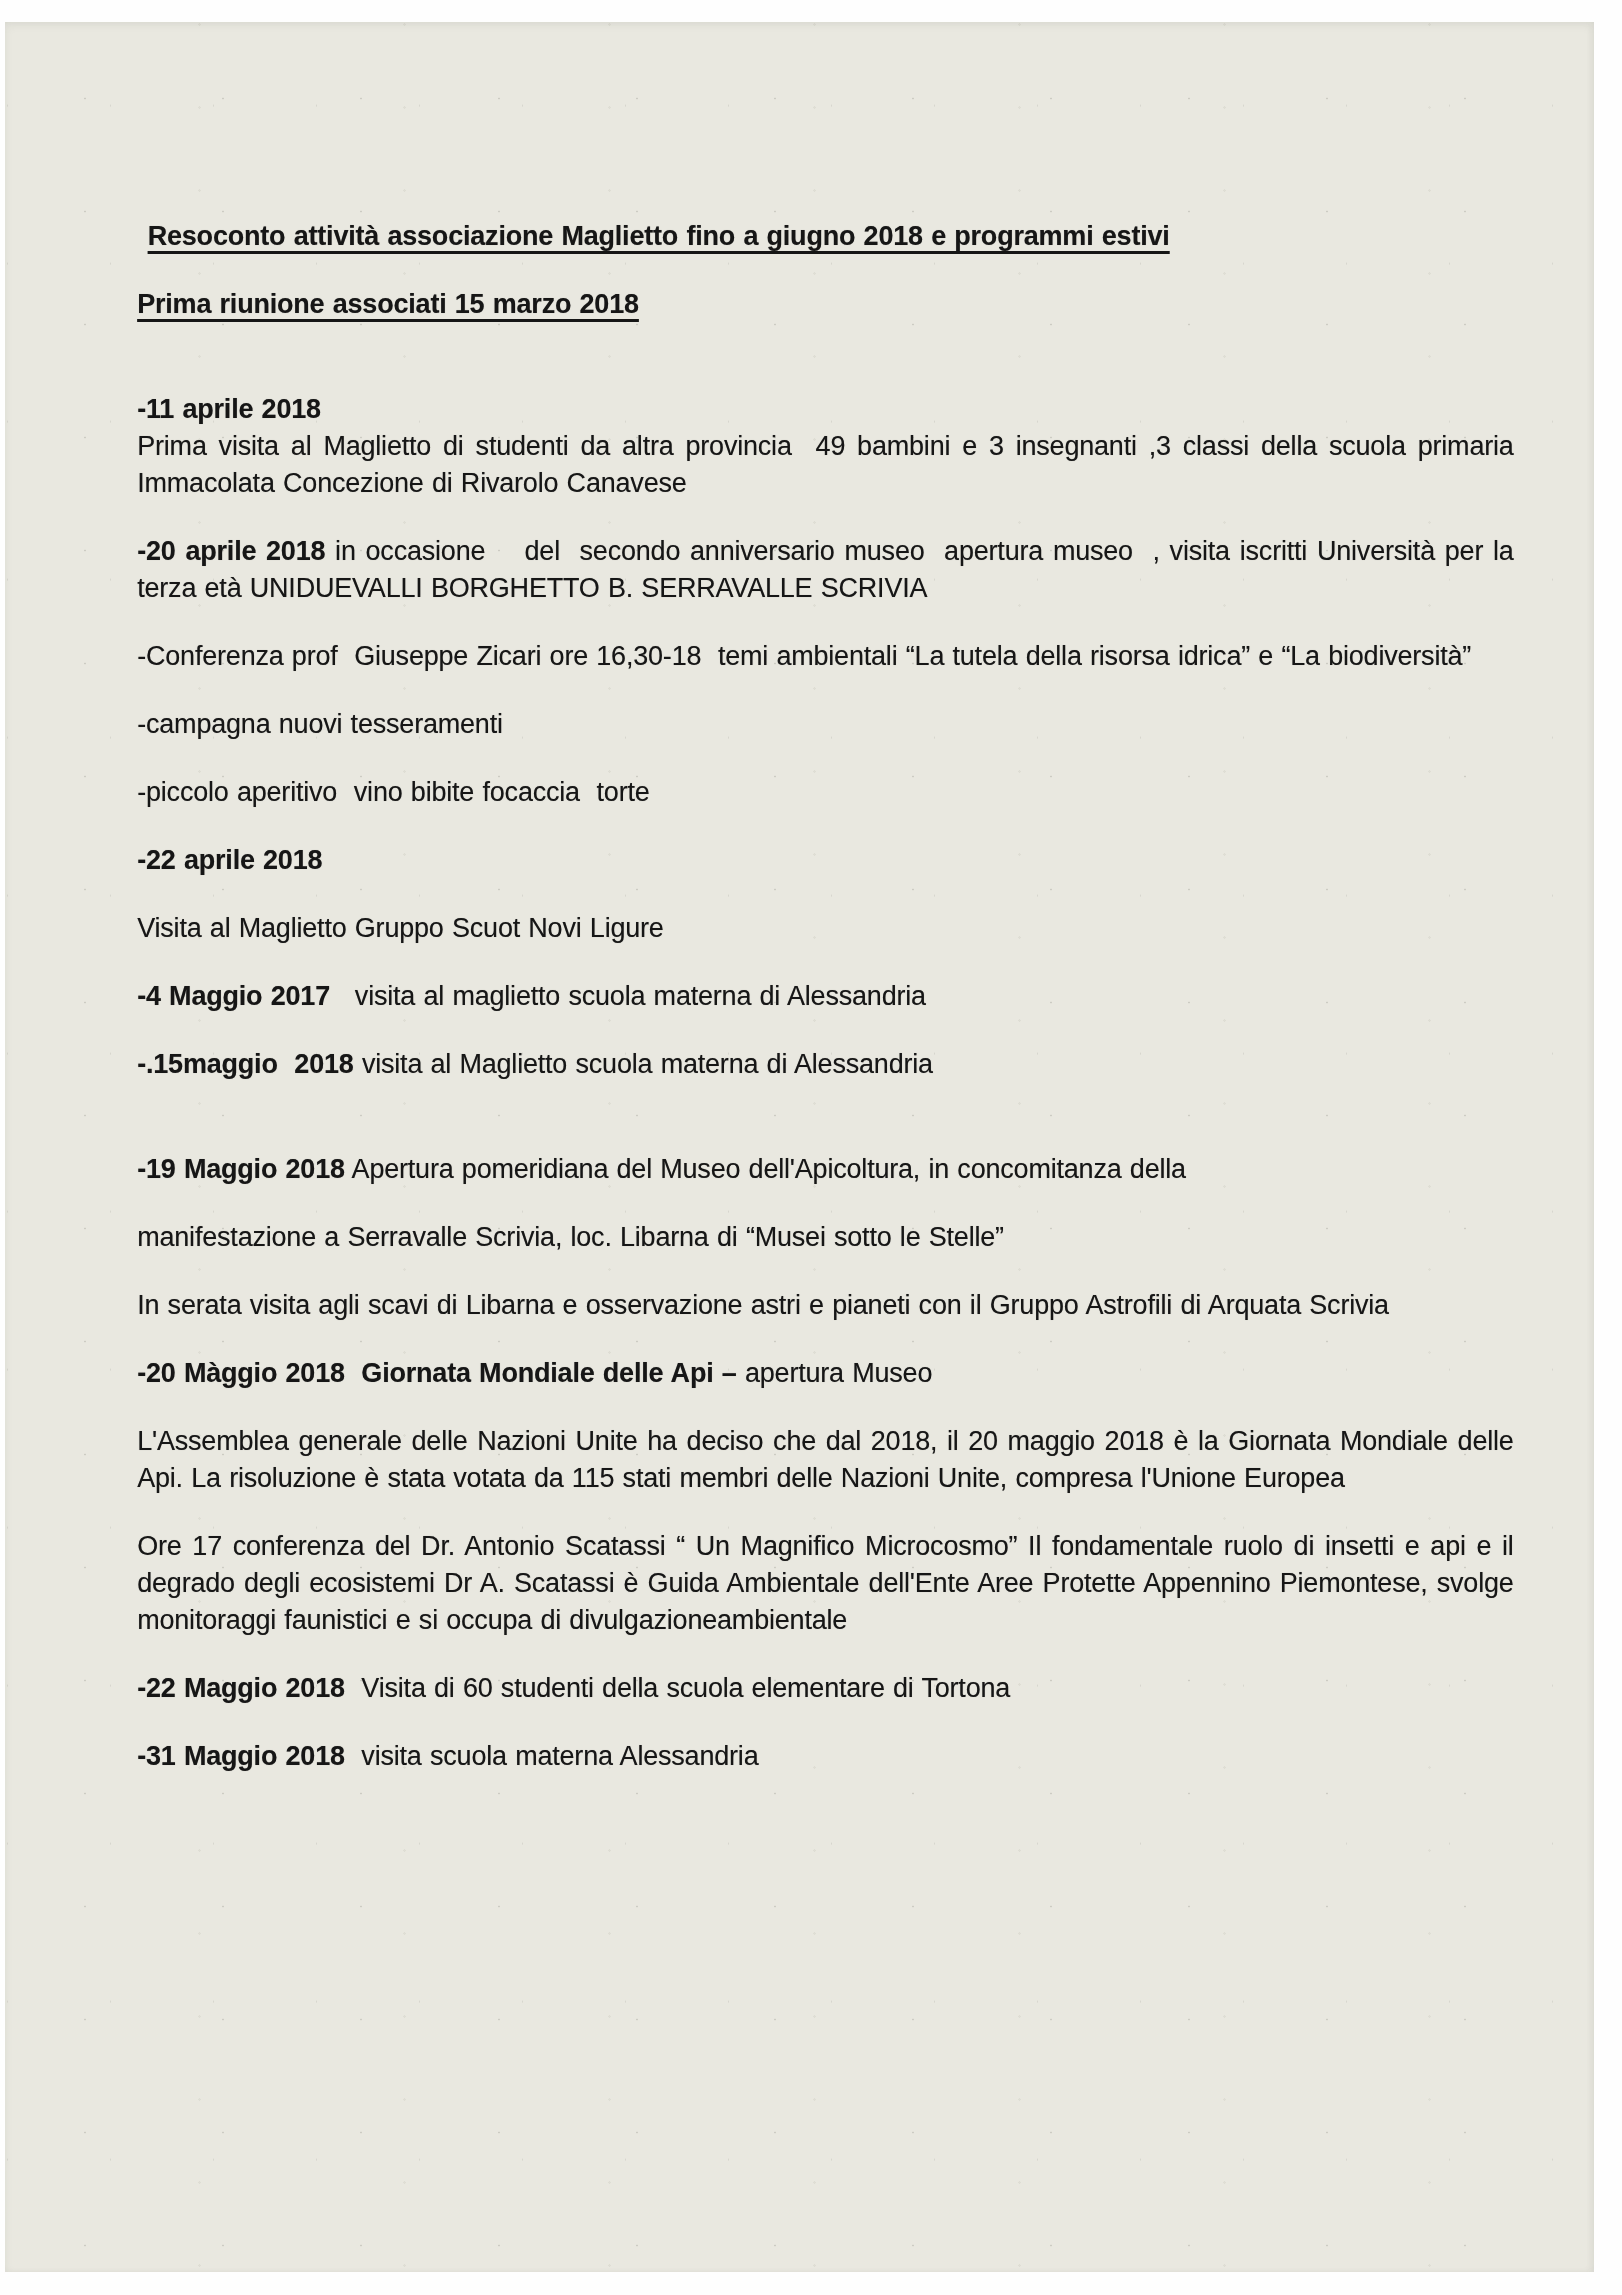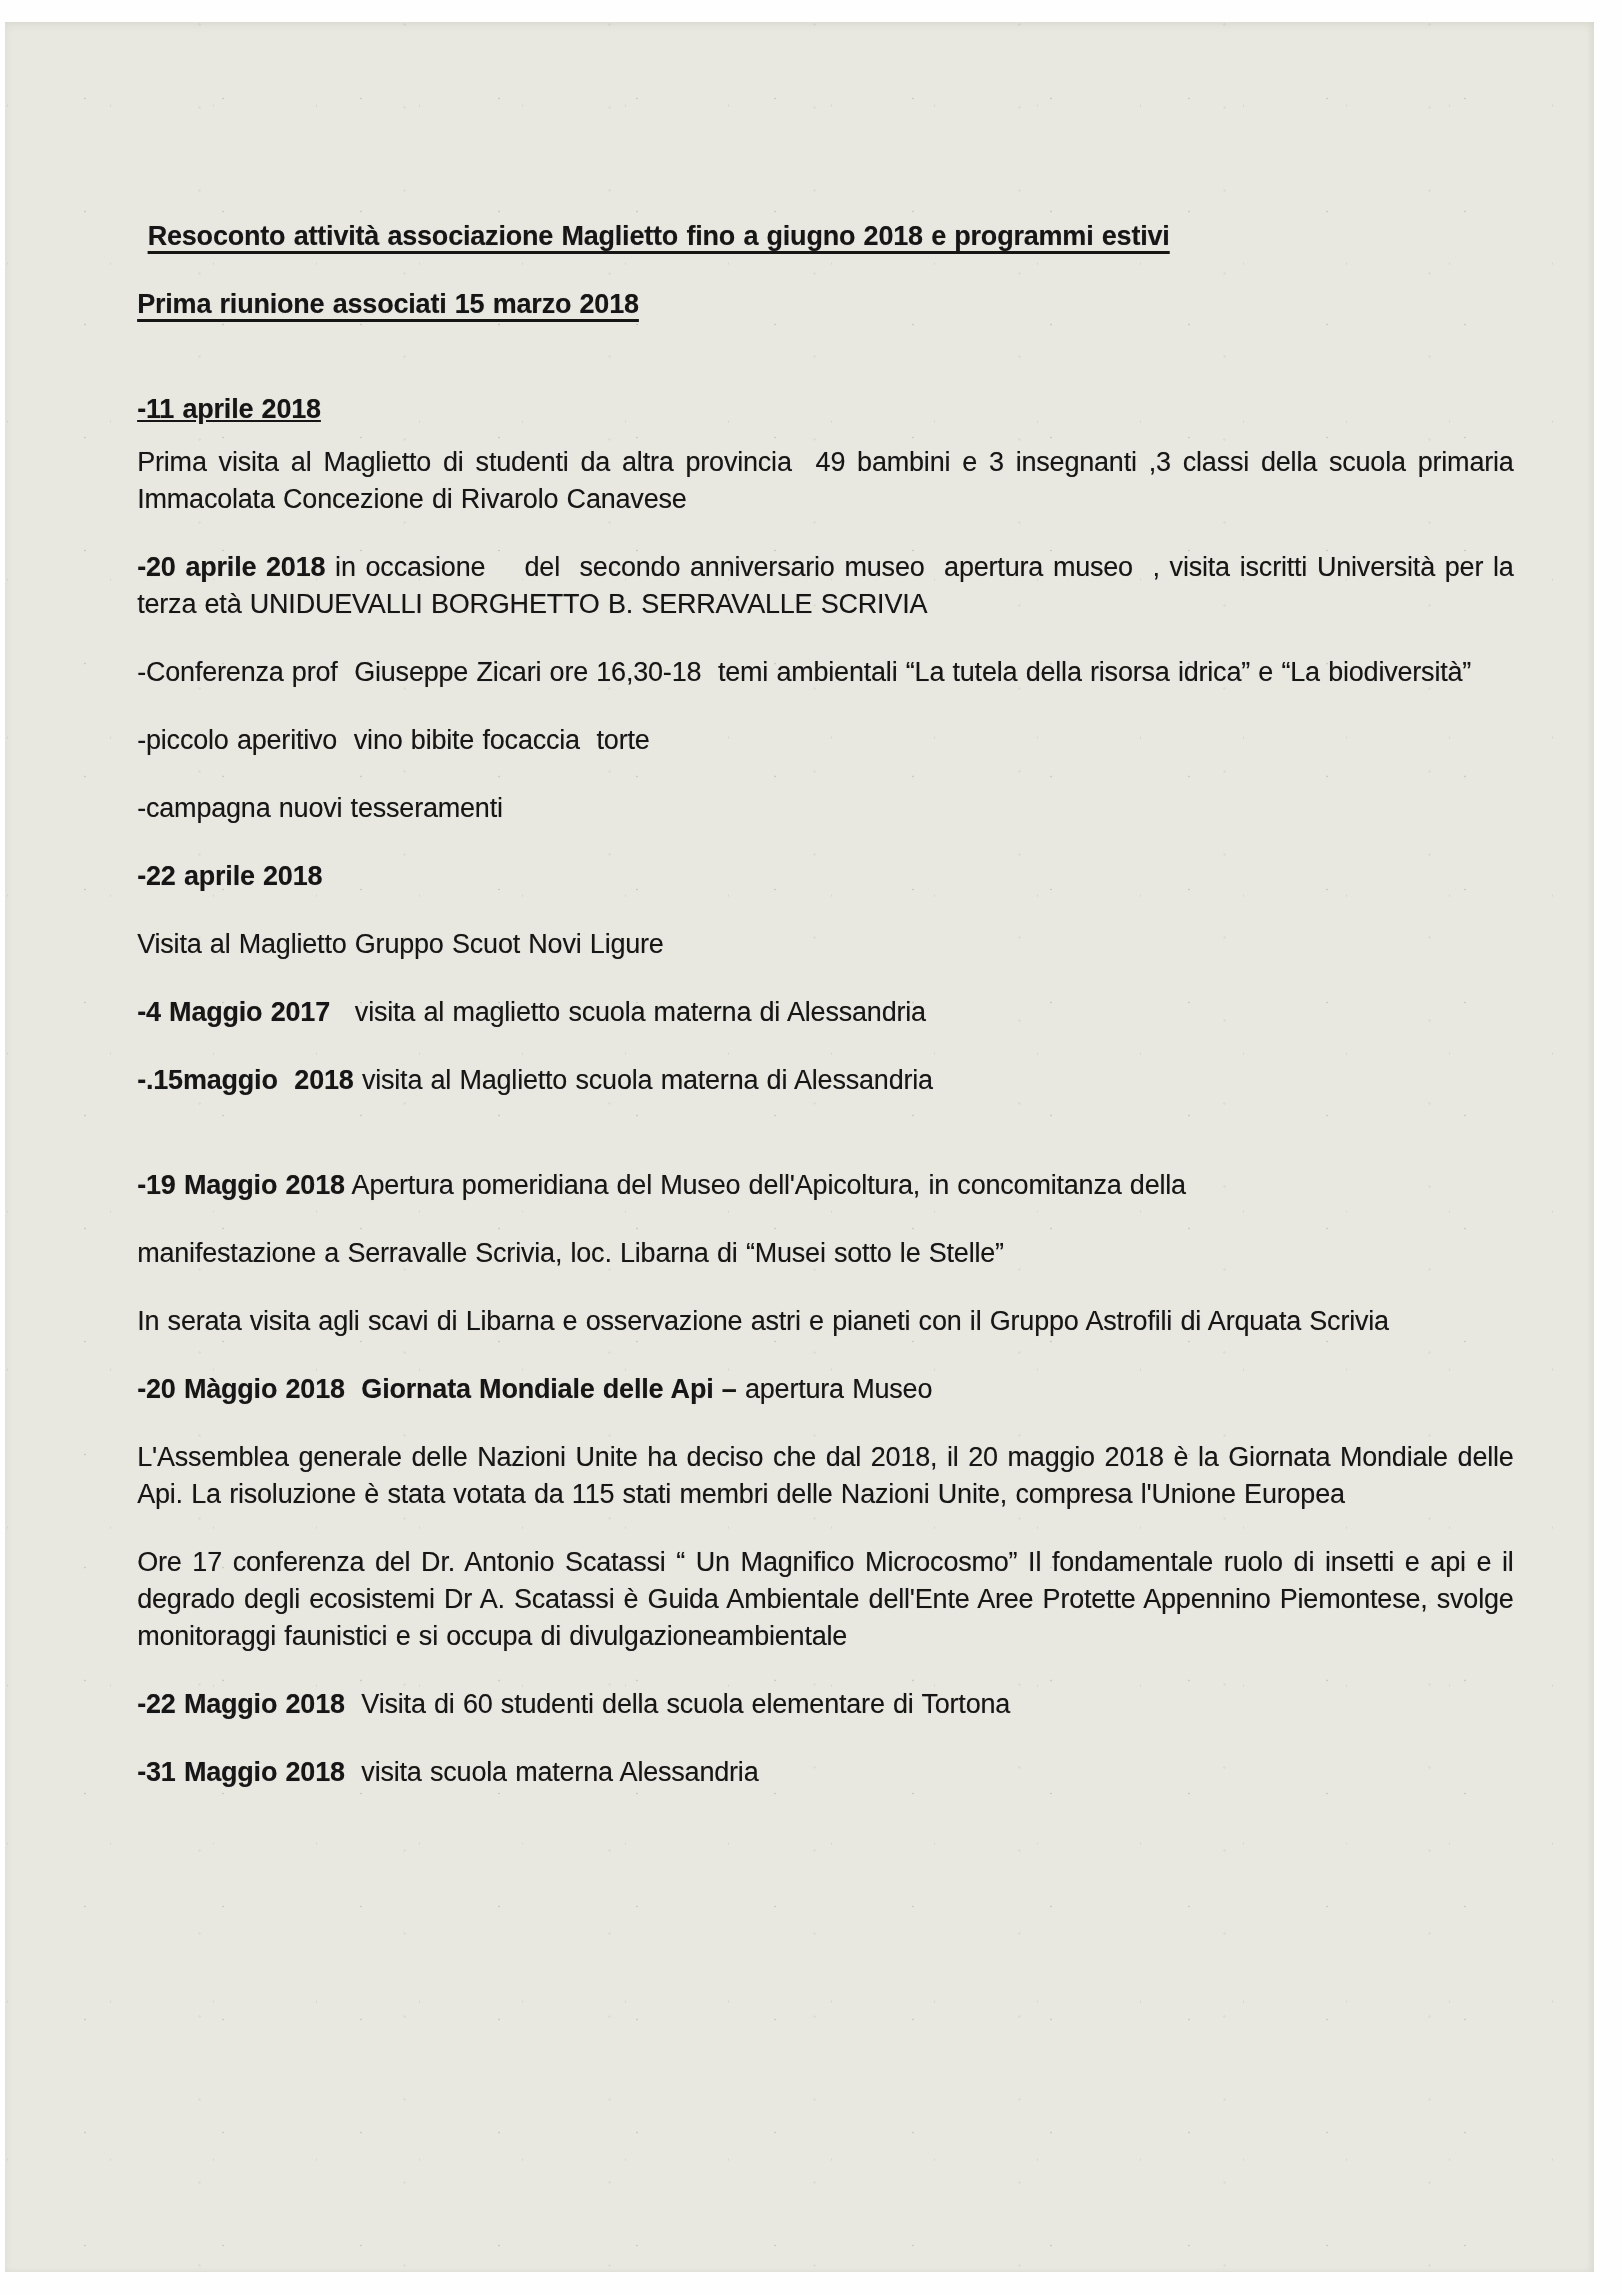--- a/index.html
+++ b/index.html
@@ -48,42 +48,42 @@
   }
   h1 { margin-left: 10.5px; }
   p {
     font-size: 27px;
     line-height: 37px;
     margin: 0 0 31px 0;
     white-space: pre-wrap;
   }
   p.justify { text-align: justify; }
   p.gap-before { margin-top: 68px; }
-  p.heading-line { margin-bottom: 16px; text-decoration: underline; }
+  p.heading-line { margin-bottom: 0; }
   p.attach-up { margin-top: 0; }
   strong { font-weight: bold; }
 </style>
 </head>
 <body>
 
 <div class="paper doc">
   <h1>Resoconto attività associazione Maglietto  fino a giugno 2018 e programmi estivi</h1>
   <h2>Prima riunione  associati 15 marzo 2018</h2>
 
 
   <p class="heading-line gap-before"><strong>-11 aprile 2018</strong><span></span></p>
   <p class="justify attach-up"><strong></strong><span>Prima visita al Maglietto di studenti da altra provincia  49 bambini e 3 insegnanti ,3 classi della scuola primaria Immacolata Concezione di Rivarolo Canavese</span></p>
 
   <p class="justify"><strong>-20 aprile 2018</strong><span> in occasione    del  secondo anniversario museo  apertura museo  , visita iscritti Università per la terza età UNIDUEVALLI BORGHETTO B. SERRAVALLE SCRIVIA</span></p>
 
   <p class="justify"><strong></strong><span>-Conferenza prof  Giuseppe Zicari ore 16,30-18  temi ambientali “La tutela della risorsa idrica” e “La biodiversità”</span></p>
 
+  <p><strong></strong><span>-campagna nuovi tesseramenti</span></p>
+
   <p><strong></strong><span>-piccolo aperitivo  vino bibite focaccia  torte</span></p>
-
-  <p><strong></strong><span>-campagna nuovi tesseramenti</span></p>
 
   <p><strong>-22 aprile 2018</strong><span></span></p>
 
   <p><strong></strong><span>Visita al Maglietto Gruppo Scuot Novi Ligure</span></p>
 
   <p><strong>-4 Maggio 2017</strong><span>   visita al maglietto scuola materna di Alessandria</span></p>
 
   <p><strong>-.15maggio  2018</strong><span> visita al Maglietto scuola materna di Alessandria</span></p>
 
   <p class="gap-before"><strong>-19 Maggio 2018</strong><span> Apertura pomeridiana del Museo dell'Apicoltura, in concomitanza della</span></p>

